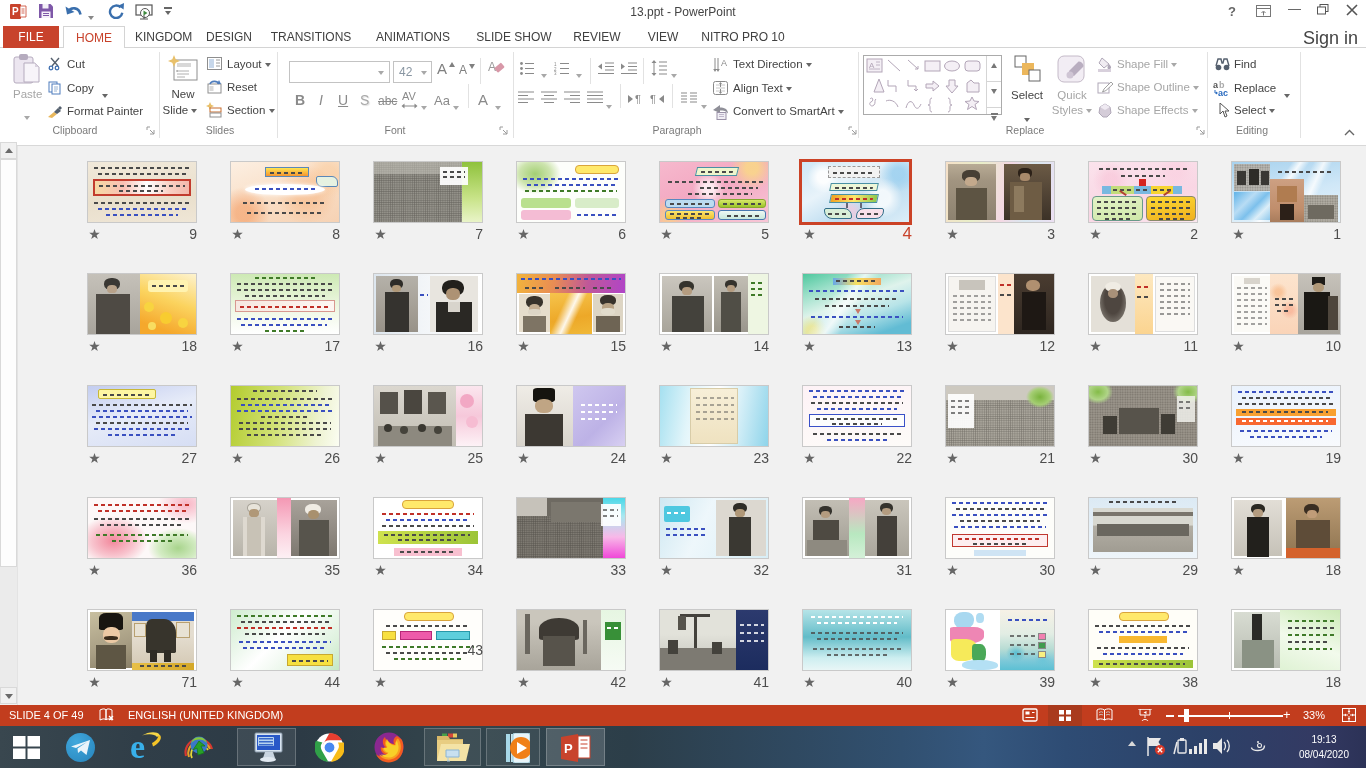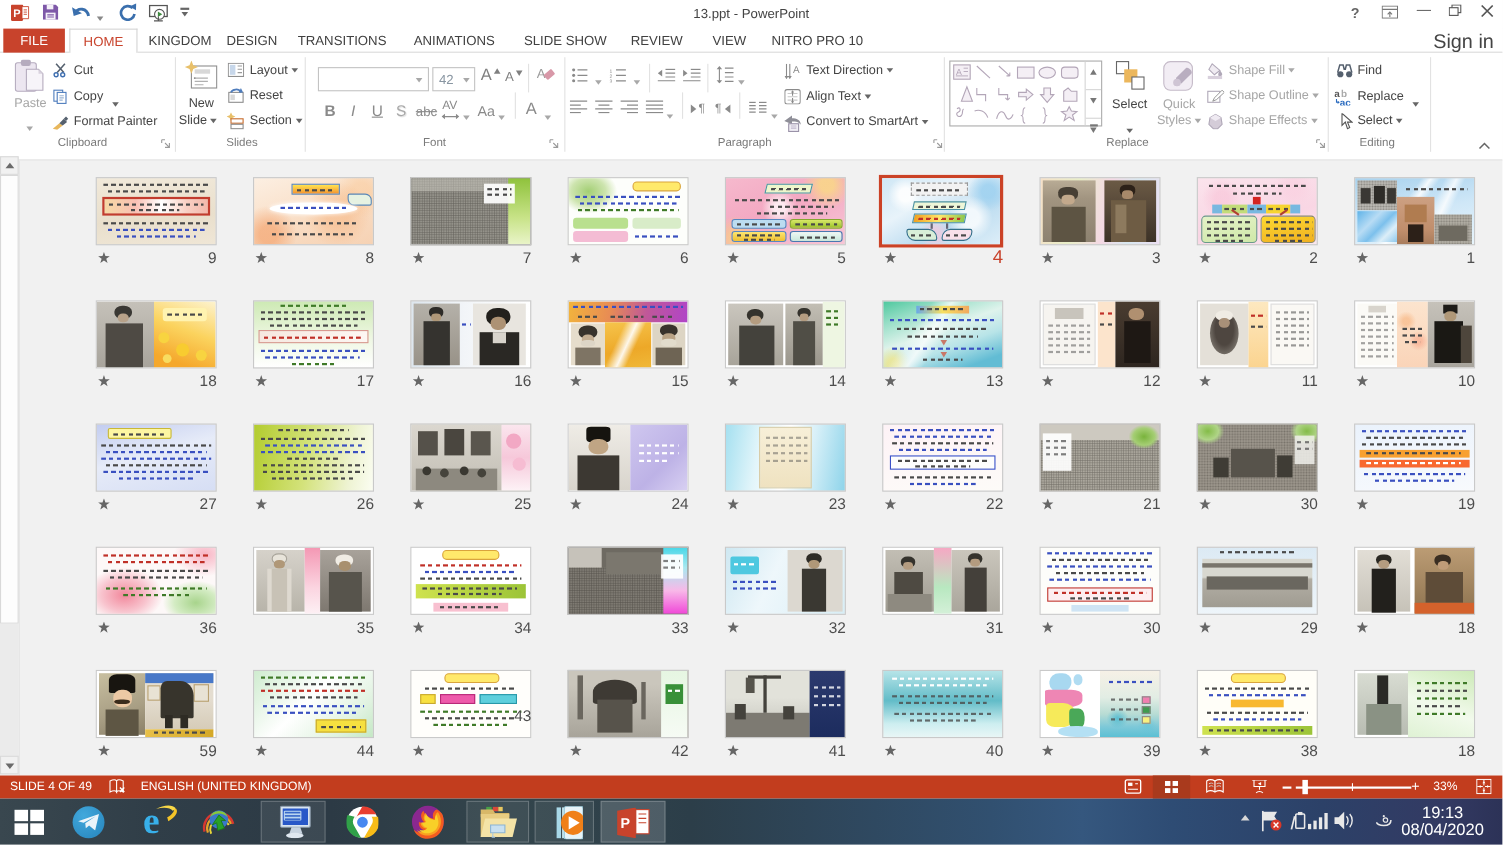--- a/index.html
+++ b/index.html
@@ -39,21 +39,21 @@
 .cg{background:repeating-linear-gradient(90deg,#3f7a28 0 4px,rgba(0,0,0,0) 4px 7px)}
 .cw{background:repeating-linear-gradient(90deg,#ffffff 0 4px,rgba(0,0,0,0) 4px 7px)}
 .spk{background-image:radial-gradient(rgba(25,22,18,.32) .6px,rgba(0,0,0,0) 1px);background-size:2.2px 2.2px}
 .spk2{background-image:radial-gradient(rgba(28,25,20,.28) .6px,rgba(0,0,0,0) 1px);background-size:2.5px 2.5px}
 
 #status{position:absolute;left:0;top:705px;width:1366px;height:21px;background:#c23d1e;color:#fff}
 #status .stxt{position:absolute;top:4px;font-size:11px;color:#fff}
 
 #taskbar{position:absolute;left:0;top:726px;width:1366px;height:42px;background:linear-gradient(90deg,#39474f 0%,#303e48 10%,#2c3a45 22%,#33454c 34%,#2c3e49 46%,#315070 66%,#35577e 72%,#2e4c74 78%,#2c4168 88%,#333a63 96%,#2c3257 100%)}
 .tbtn{position:absolute;top:2px;height:38px;border:1px solid rgba(255,255,255,.22);background:rgba(255,255,255,.06)}
-#tclock{position:absolute;right:17px;top:6px;text-align:center;color:#fff;font-size:15px;line-height:15px}
+#tclock{position:absolute;right:17px;top:6px;text-align:center;color:#fff;font-size:10px;line-height:15px}
 </style></head><body>
 <div id="stage">
 
   <div id="titlebar">
     <div id="title">13.ppt - PowerPoint</div>
     <div id="qat">
       <svg class="ab" style="left:10px;top:4px" width="17" height="15" viewBox="0 0 17 15">
         <rect x="0" y="0" width="11" height="15" rx="1" fill="#c8432c"></rect>
         <text x="2" y="11" font-size="10" font-weight="bold" fill="#fff" font-family="Liberation Sans">P</text>
         <path d="M10 2h6v11h-6z" fill="#fff" stroke="#c8432c" stroke-width=".8"></path>
@@ -1032,21 +1032,21 @@
     <div class="s" style="left:44px;top:10px;width:14px;height:16px;background:#e8e2d4;border:1px solid #b8a070"></div>
     <div class="s" style="left:14px;top:7px;width:30px;height:34px;background:#37342c;border-radius:20% 40% 5% 5%"></div>
     <div class="s" style="left:18px;top:38px;width:7px;height:12px;background:#2e2b24"></div>
     <div class="s" style="left:32px;top:38px;width:7px;height:12px;background:#2e2b24"></div>
   </div>
   <div class="s" style="left:44px;top:53px;width:62px;height:7px;background:linear-gradient(90deg,#e8c048,#d4a828);">
             <div class="tl ck" style="left:8px;top:2px;width:48px"></div>
           </div>
 </div>
 <div class="star" style="left:89px;top:531px"></div>
-        <div class="num" style="left:87px;top:528px">59</div>
+        <div class="num" style="left:87px;top:528px">71</div>
 <div class="th" style="left:230px;top:463px;background:linear-gradient(135deg,#cfeccf,#ffffff 45%,#dff2df 80%,#c4e8c4)">
   <div class="tl cg" style="left:6px;top:5px;width:96px"></div>
   <div class="tl ck" style="left:10px;top:11px;width:88px"></div>
   <div class="tl cr" style="left:6px;top:17px;width:96px"></div>
   <div class="tl ck" style="left:14px;top:23px;width:80px"></div>
   <div class="tl cb" style="left:8px;top:31px;width:92px"></div>
   <div class="tl cb" style="left:12px;top:37px;width:84px"></div>
   <div class="s" style="left:56px;top:44px;width:46px;height:12px;background:#f6e040;border:1px solid #c8a830">
             <div class="tl ck" style="left:4px;top:5px;width:36px"></div>
           </div>

